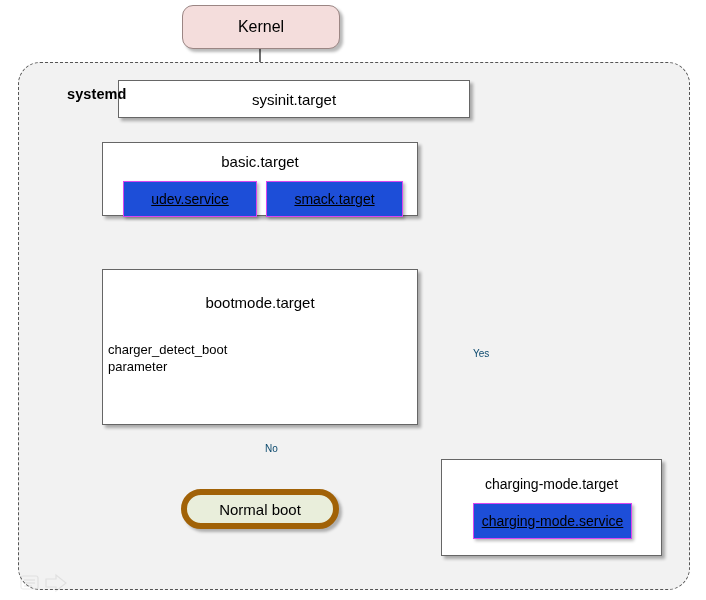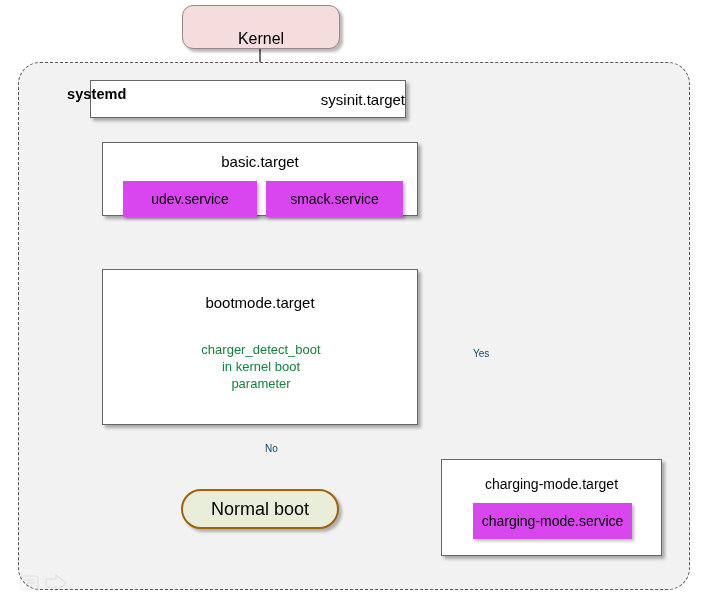--- a/index.html
+++ b/index.html
@@ -56,45 +56,44 @@
     letter-spacing: 0.1px;
     margin-left: 34px;
   }
   
   .rect {
     background: #ffffff;
     border: 1px solid #666666;
     box-shadow: 3px 3px 3px rgba(0,0,0,0.30);
   }
   .rect-inner {
-    background: #d946ef;
-    border: 7px solid #d946ef;
+    background: #1d4ed8;
+    border: 1px solid #d946ef;
     box-shadow: 2px 2px 3px rgba(0,0,0,0.28);
+    text-decoration: underline;
   }
   
   .kernel {
     left: 182px;
     top: 5px;
     width: 158px;
     height: 44px;
     background: #f4dddc;
     border: 1px solid #9b8684;
     border-radius: 11px;
     box-shadow: 3px 3px 3px rgba(0,0,0,0.28);
     font-size: 16px;
     z-index: 3;
-    align-items: flex-end;
   }
   
   .sysinit {
-    left: 90px;
+    left: 118px;
     top: 80px;
-    width: 316px;
+    width: 352px;
     height: 38px;
-    justify-content: flex-end;
   }
   
   .basic {
     left: 102px;
     top: 142px;
     width: 316px;
     height: 74px;
     display: block;
   }
   .basic-title {
@@ -151,36 +150,36 @@
     left: 5px;
     top: 45px;
     width: 306px;
     height: 106px;
   }
   .diamond-text {
     position: absolute;
     left: 0;
     right: 0;
     top: 26px;
-    text-align: center;
+    text-align: left;
     font-size: 13px;
     line-height: 17px;
-    color: #15803d;
+    color: #000000;
   }
   
   .normalboot {
     left: 181px;
     top: 489px;
     width: 158px;
     height: 40px;
     background: #e9eedb;
-    border: 2px solid #a16207;
+    border: 6px solid #a16207;
     border-radius: 20px;
     box-shadow: 3px 3px 3px rgba(0,0,0,0.28);
-    font-size: 18px;
+    font-size: 15px;
     z-index: 3;
   }
   
   .chargetarget {
     left: 441px;
     top: 459px;
     width: 221px;
     height: 97px;
     display: block;
   }
@@ -260,30 +259,29 @@
   <div class="node rect sysinit">
     <span>sysinit.target</span>
   </div>
 
   <div class="node rect basic">
     <div class="basic-title">basic.target</div>
     <div class="rect-inner svc-udev">
       <span>udev.service</span>
     </div>
     <div class="rect-inner svc-smack">
-      <span>smack.service</span>
+      <span>smack.target</span>
     </div>
   </div>
 
   <div class="node rect bootmode">
     <div class="bootmode-title">bootmode.target</div>
     <div class="diamond-wrap">
       <div class="diamond-text">
         <div>charger_detect_boot</div>
-        <div>in kernel boot</div>
         <div>parameter</div>
       </div>
     </div>
   </div>
 
   <div class="node normalboot">
     <span>Normal boot</span>
   </div>
 
   <div class="node rect chargetarget">

